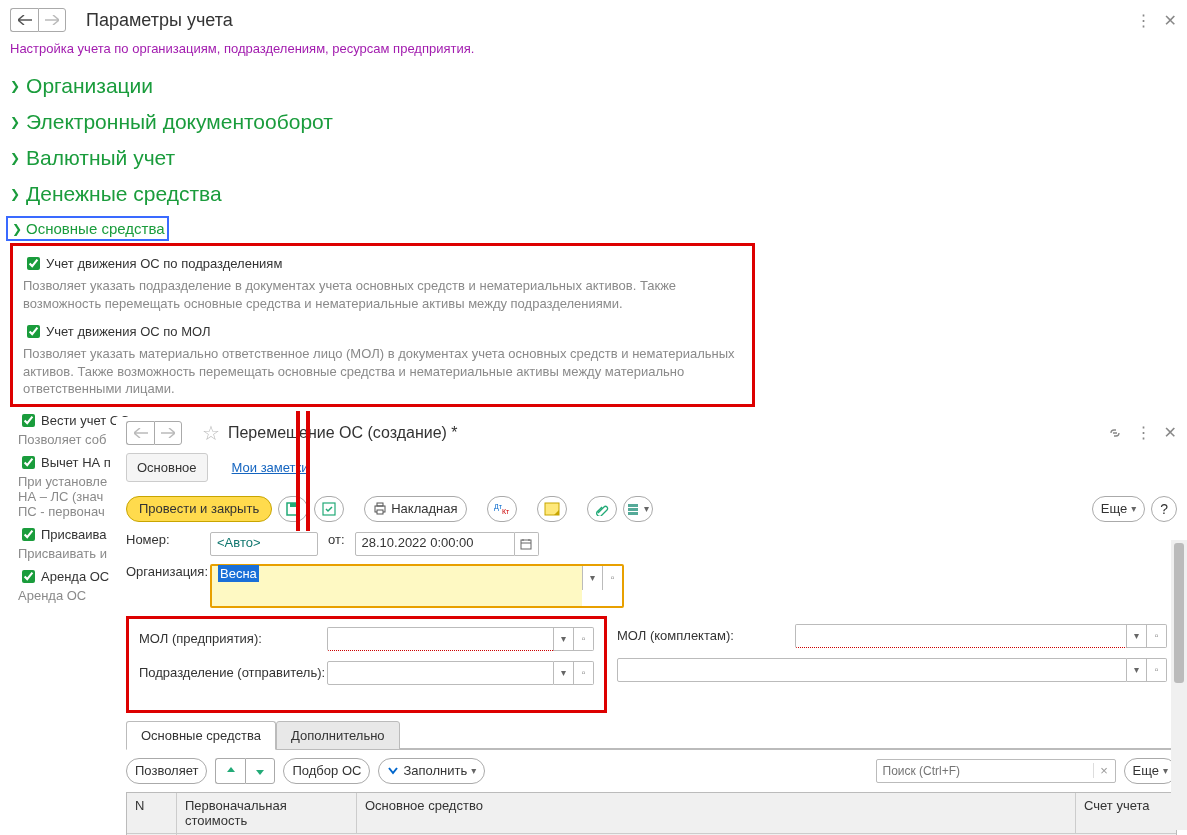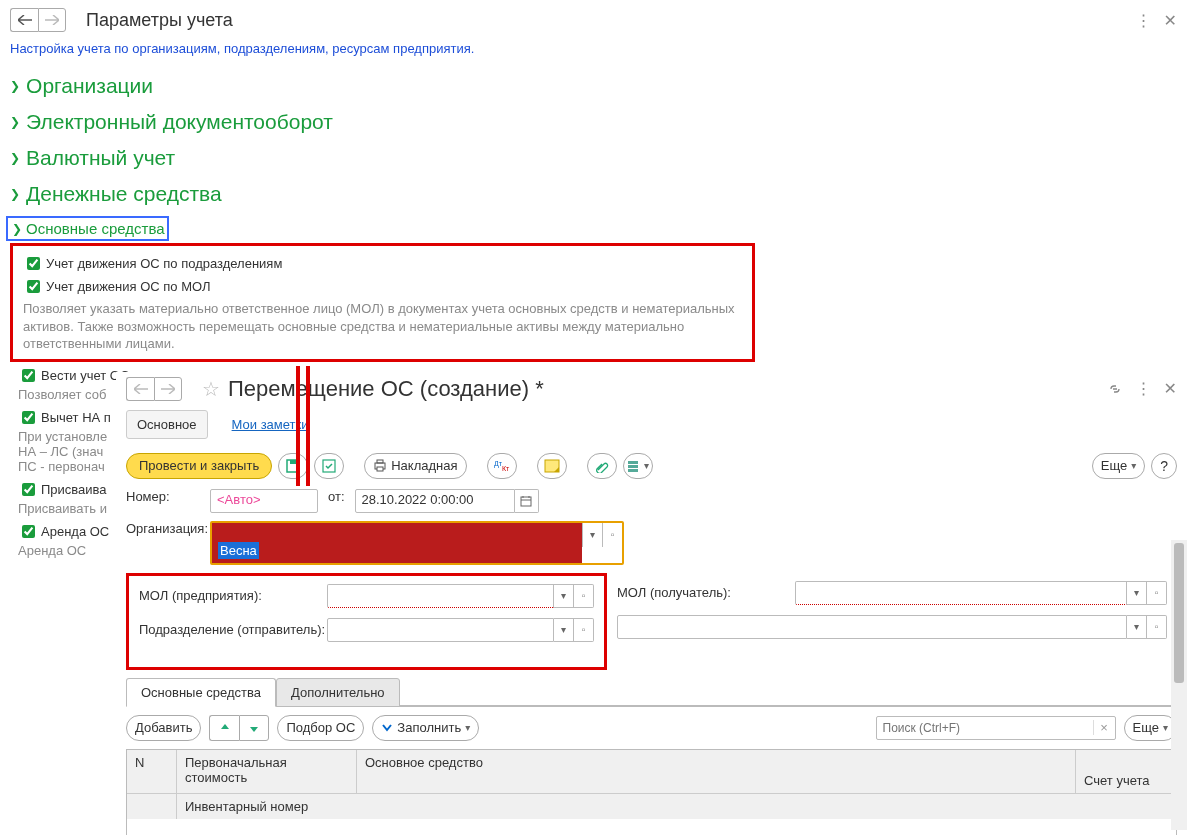--- a/index.html
+++ b/index.html
@@ -6,21 +6,21 @@
   body { margin: 0; padding: 0; background: #fff; font-size: 13px; color: #333; width: 1187px; }
   
   .top-bar { display: flex; align-items: center; padding: 8px 10px; }
   .nav-btn { width: 28px; height: 24px; border: 1px solid #aaa; background: #fff; display: flex; align-items: center; justify-content: center; cursor: pointer; }
   .nav-btn:first-child { border-right: none; border-radius: 3px 0 0 3px; }
   .nav-btn:nth-child(2) { border-radius: 0 3px 3px 0; margin-right: 12px; }
   .page-title { font-size: 18px; color: #333; margin-left: 8px; }
   .top-bar-right { margin-left: auto; display: flex; gap: 12px; align-items: center; }
   .icon-btn { cursor: pointer; color: #888; font-size: 16px; }
   
-  .description { padding: 0 10px 10px; color: #1d4ed8; line-height: 1.4; }
+  .description { padding: 0 10px 10px; color: #a21caf; line-height: 1.4; }
   
   .section-list { padding: 0 10px; }
   .section-item { display: flex; align-items: center; padding: 6px 0; cursor: pointer; }
   .section-item .chev { color: #1a9c3c; margin-right: 6px; font-size: 12px; }
   .section-item .label { color: #1a9c3c; font-size: 21px; }
   
   .blue-box { border: 2px solid #3a6aff; padding: 2px; margin: 4px 6px 0 6px; display: inline-flex; align-items: center; }
   .blue-box .chev { color: #1a9c3c; margin-right: 4px; margin-left:2px; font-size: 12px; }
   .blue-box .label { color: #1a9c3c; font-size: 15px; }
   
@@ -31,21 +31,21 @@
   
   .extra-checks { padding: 4px 10px 0 18px; }
   .extra-checks .checkbox-row { margin-bottom: 2px; }
   .extra-checks .trunc { color: #8a8a8a; margin-bottom: 6px; }
   
   
   .inner-window { position: relative; margin-left: 116px; padding: 0; }
   .inner-top-bar { display: flex; align-items: center; padding: 4px 10px 8px; }
   .inner-top-bar .nav-group { display: flex; }
   .star-icon { color: #bbb; font-size: 20px; margin: 0 8px; }
-  .inner-title { font-size: 22px; color: #333; }
+  .inner-title { font-size: 16px; color: #333; }
   .inner-top-right { margin-left: auto; display: flex; gap: 12px; align-items: center; }
   
   .inner-tabs { display: flex; gap: 14px; padding: 0 10px 10px; align-items: center; }
   .inner-tab { padding: 6px 10px; cursor: pointer; }
   .inner-tab.active { border: 1px solid #ccc; border-radius: 3px; background: #f5f5f5; }
   .inner-tab.link { color: #1565c0; text-decoration: underline; }
   
   
   .red-vert { position: absolute; left: 180px; top: -6px; width: 14px; height: 120px; border-left: 4px solid #d00; border-right: 4px solid #d00; pointer-events:none; }
   
@@ -56,28 +56,28 @@
   .btn-group-gap { width: 8px; }
   .toolbar-right { margin-left: auto; display: flex; gap: 6px; }
   .btn.dropdown::after { content: "▾"; margin-left: 4px; font-size: 10px; color: #666; }
   .btn.help { font-size: 14px; }
   
   .form-area { padding: 0 10px; position: relative; }
   .form-row { display: flex; margin-bottom: 8px; }
   .form-label { width: 84px; color: #333; }
   .form-label-wide { width: 188px; }
   .input { height: 24px; border: 1px solid #bbb; border-radius: 2px; padding: 2px 6px; background: #fff; }
-  .input.placeholder { color: #ec4899; }
+  .input.placeholder { color: #0f766e; }
   .input-number { width: 108px; }
   .from-label { margin: 0 10px; }
   .date-input { width: 160px; }
   .cal-btn { width: 24px; height: 24px; border: 1px solid #bbb; border-left: none; display: flex; align-items: center; justify-content: center; cursor: pointer; background: #fff; border-radius: 0 2px 2px 0;}
   
   .org-group { display: flex; border: 2px solid #e8a000; border-radius: 2px; }
-  .org-input { width: 370px; height: 24px; border: none; padding: 20px 6px; background: #b91c1c; }
+  .org-input { width: 370px; height: 40px; border: none; padding: 0 6px; background: #fef9c3; }
   .org-selected { background: #1a6fd8; color: #fff; padding: 1px 2px; }
   .combo-btn { width: 20px; height: 24px; border: none; border-left: 1px solid #bbb; background: #fff; cursor: pointer; display: flex; align-items: center; justify-content: center; font-size: 10px; color: #666;}
   
   .red-box-fields { border: 3px solid #d00; padding: 8px 10px; width: 493px; display: inline-block; }
   .field-pair { display: flex; align-items: center; margin-bottom: 10px; }
   .field-pair:last-child { margin-bottom: 17px; }
   .combo { display: flex; flex: 1; }
   .combo-input { flex: 1; height: 24px; border: 1px solid #bbb; border-radius: 2px 0 0 2px; background: #fff; }
   .combo-input.required { border-bottom: 1px dotted #c00; }
   .combo .combo-btn { border: 1px solid #bbb; border-left: none; }
@@ -95,21 +95,21 @@
   .search-box { width: 240px; height: 24px; border: 1px solid #bbb; border-radius: 2px; display: flex; align-items: center; margin-left: auto; }
   .search-box input { border: none; flex: 1; padding: 2px 6px; outline: none; font-size: 12px; }
   .search-box .clear { width: 22px; text-align: center; color: #999; cursor: pointer; border-left: 1px solid #ddd;}
   
   .table { border: 1px solid #bbb; }
   .table-header { display: flex; background: #f0f0f0; }
   .th { border-right: 1px solid #ccc; padding: 5px 8px; font-size: 13px; }
   .th.n { width: 50px; }
   .th.main { flex: 1; }
   .th.cost { width: 180px; }
-  .th.acct { width: 100px; border-right: none; margin-top: 18px; }
+  .th.acct { width: 100px; border-right: none; }
   .table-subheader { display: flex; background: #f0f0f0; border-top: 1px solid #ccc; }
   .th2 { padding: 5px 8px; border-right: 1px solid #ccc; }
   .th2.n { width: 50px; }
   .th2.inv { flex: 1; border-right: none; }
   .table-body { height: 30px; background: #fff; }
   
   svg { display: block; }
 </style>
 </head>
 <body>
@@ -162,20 +162,21 @@
   <span class="chev">❯</span>
   <span class="label">Основные средства</span>
 </div>
 
 
 <div class="red-box">
   <div class="checkbox-row">
     <input type="checkbox" checked="" style="">
     <span>Учет движения ОС по подразделениям</span>
   </div>
+  <div class="help-text">Позволяет указать подразделение в документах учета основных средств и нематериальных активов. Также возможность перемещать основные средства и нематериальные активы между подразделениями.</div>
   <div class="checkbox-row">
     <input type="checkbox" checked="" style="">
     <span>Учет движения ОС по МОЛ</span>
   </div>
   <div class="help-text" style="margin-bottom:0;">Позволяет указать материально ответственное лицо (МОЛ) в документах учета основных средств и нематериальных активов. Также возможность перемещать основные средства и нематериальные активы между материально ответственными лицами.</div>
 </div>
 
 
 <div class="extra-checks">
   <div class="checkbox-row">
@@ -335,21 +336,21 @@
           <div class="combo">
             <div class="combo-input"></div>
             <div class="combo-btn">▾</div>
             <div class="combo-btn">▫</div>
           </div>
         </div>
       </div>
 
       <div class="right-fields">
         <div class="field-pair">
-          <span style="width:178px;">МОЛ (получатель):</span>
+          <span style="width:178px;">МОЛ (комплектам):</span>
           <div class="combo">
             <div class="combo-input required"></div>
             <div class="combo-btn">▾</div>
             <div class="combo-btn">▫</div>
           </div>
         </div>
         <div class="field-pair">
           <div class="combo">
             <div class="combo-input"></div>
             <div class="combo-btn">▾</div>
@@ -358,21 +359,21 @@
         </div>
       </div>
     </div>
 
     <div class="sub-tabs">
       <div class="sub-tab active">Основные средства</div>
       <div class="sub-tab inactive">Дополнительно</div>
     </div>
 
     <div class="table-toolbar">
-      <div class="btn">Добавить</div>
+      <div class="btn">Позволяет</div>
       <div style="display:flex;">
         <div class="btn icon-only" style="border-radius:3px 0 0 3px; border-right:none;">
           <svg width="12" height="12">
               <path d="M6 2l4 5H2z" fill="#2a7"></path>
             </svg>
         </div>
         <div class="btn icon-only" style="border-radius:0 3px 3px 0;">
           <svg width="12" height="12">
               <path d="M6 10l4-5H2z" fill="#2a7"></path>
             </svg>

